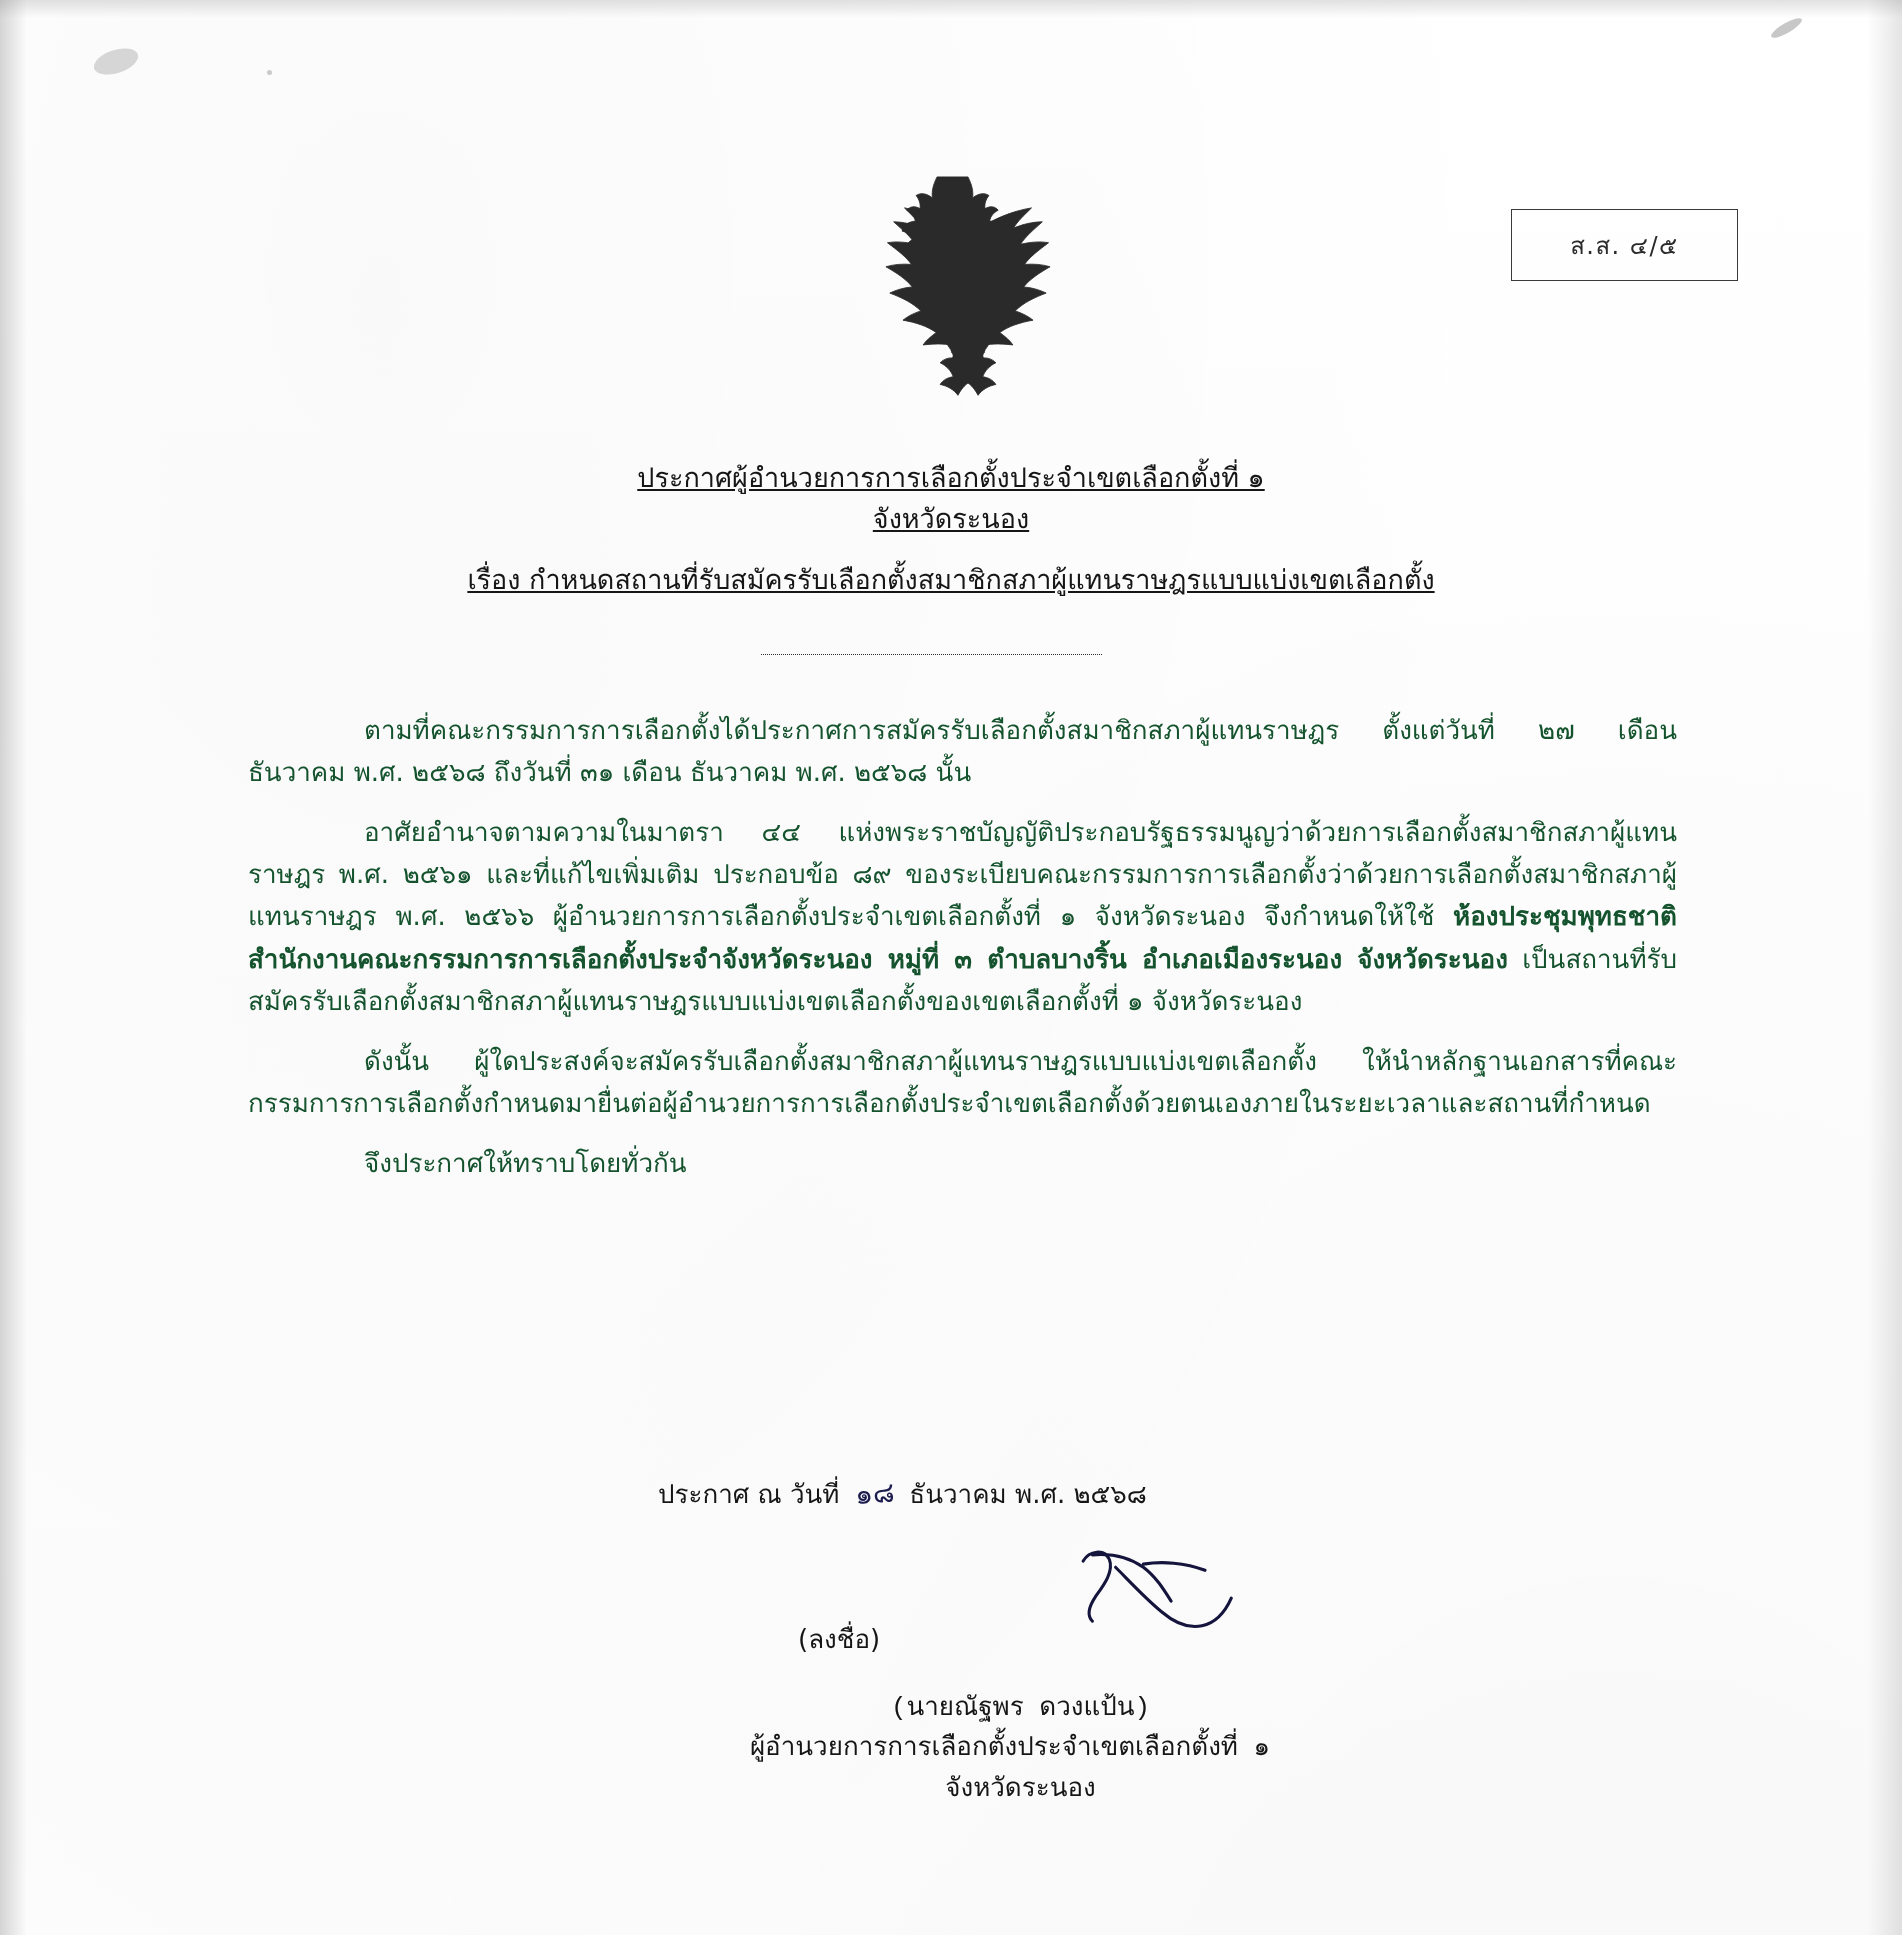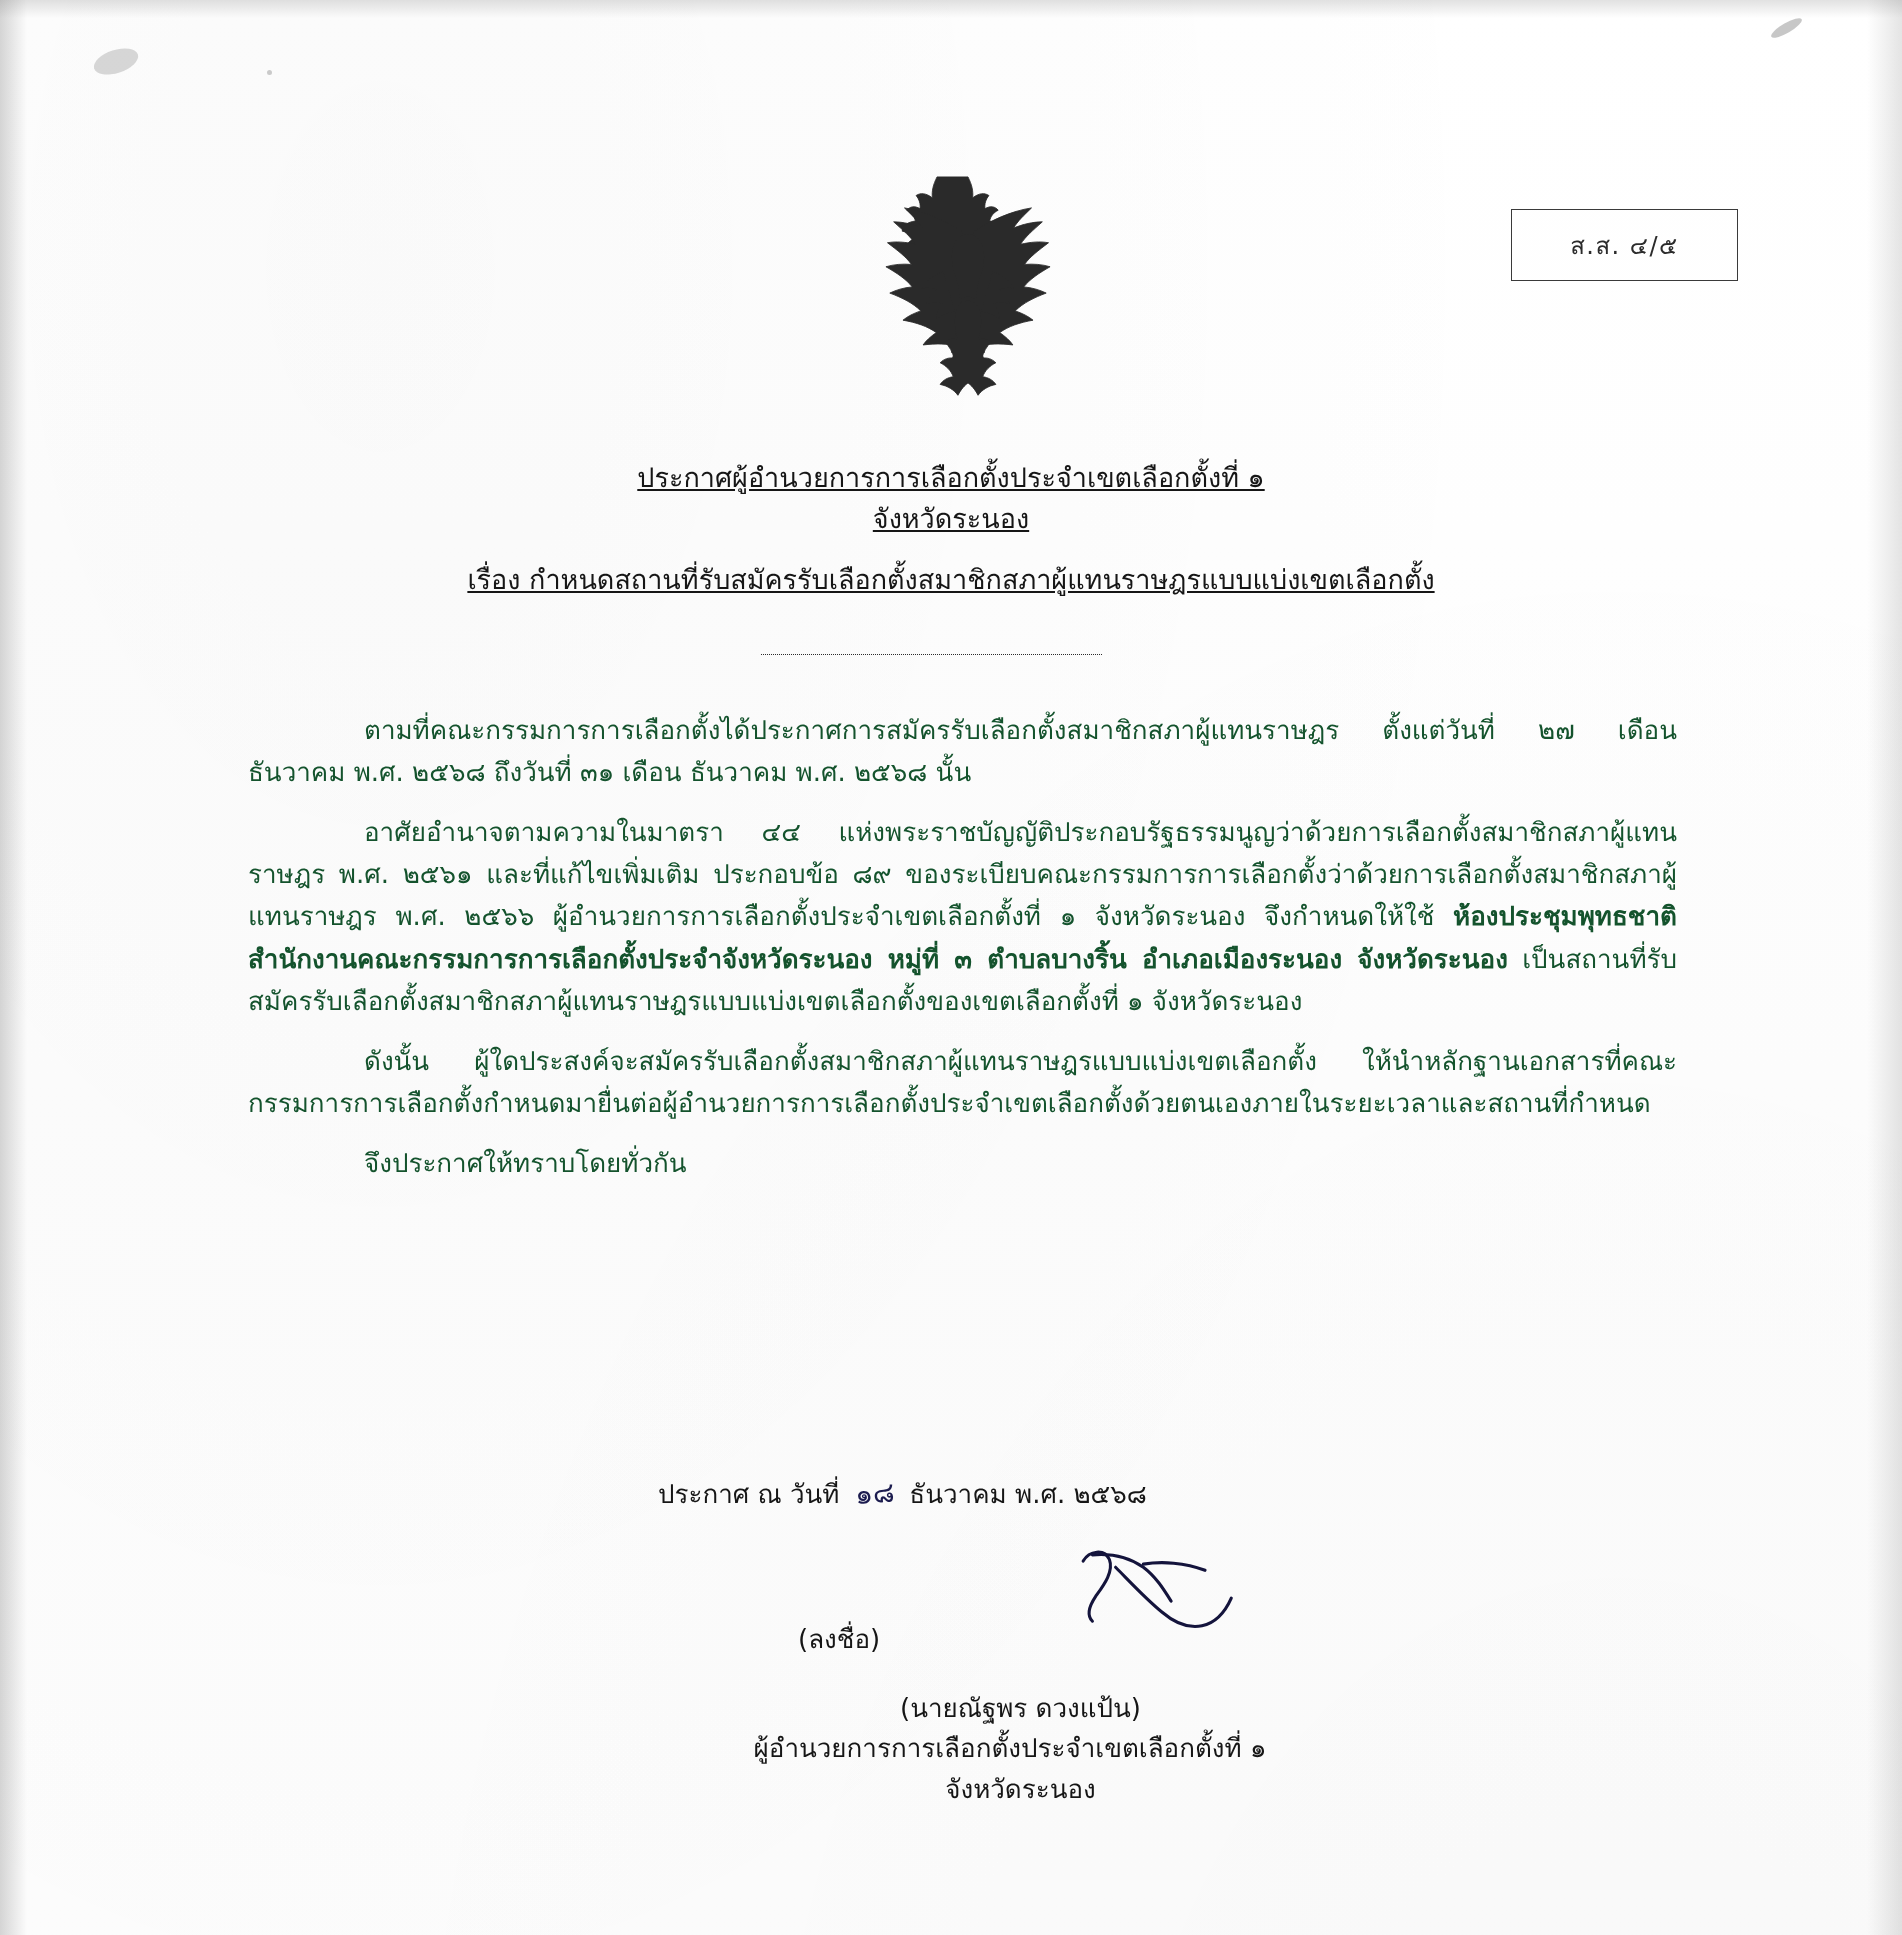--- a/index.html
+++ b/index.html
@@ -168,20 +168,21 @@
     font-size: 26px;
     color: #161616;
     white-space: nowrap;
   }
   .sig-block {
     position: absolute;
     left: 0;
     top: 1688px;
     width: 1902px;
     text-align: center;
+    font-family: Liberation Mono, monospace;
   }
   .sig-line {
     font-size: 26px;
     line-height: 1.55;
     color: #161616;
     white-space: nowrap;
   }
   .sig-name { padding-left: 139px; }
   .sig-pos  { padding-left: 118px; }
   .sig-prov { padding-left: 139px; }

